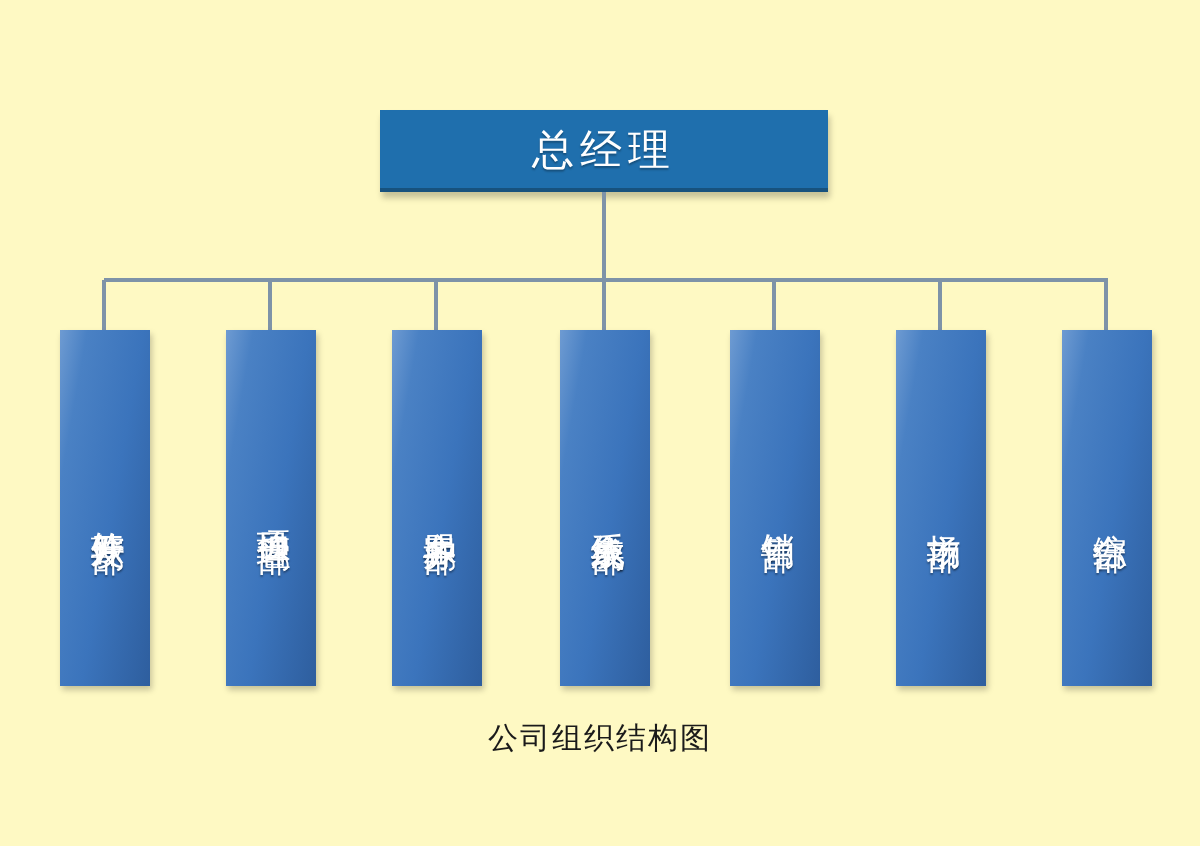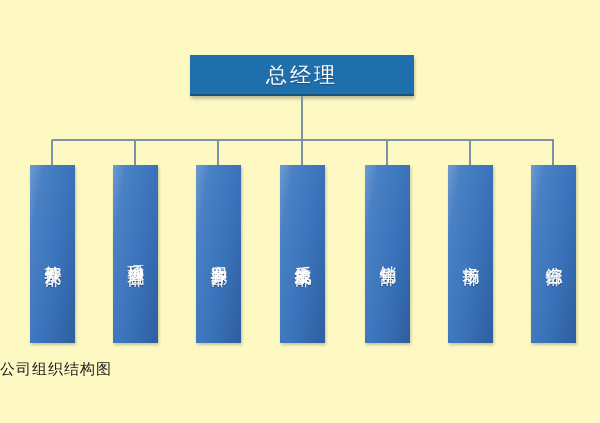--- a/index.html
+++ b/index.html
@@ -90,20 +90,21 @@
     text-shadow: 0 1px 1px rgba(0,0,0,0.35);
     white-space: nowrap;
   }
 
   
   .caption {
     position: absolute;
     left: 0;
     top: 360px;
     width: 600px;
+    text-align: center;
     font-size: 15px;
     color: #1a1a1a;
     letter-spacing: 1px;
   }
 </style>
 </head>
 <body>
 
 <div id="canvas">
 

